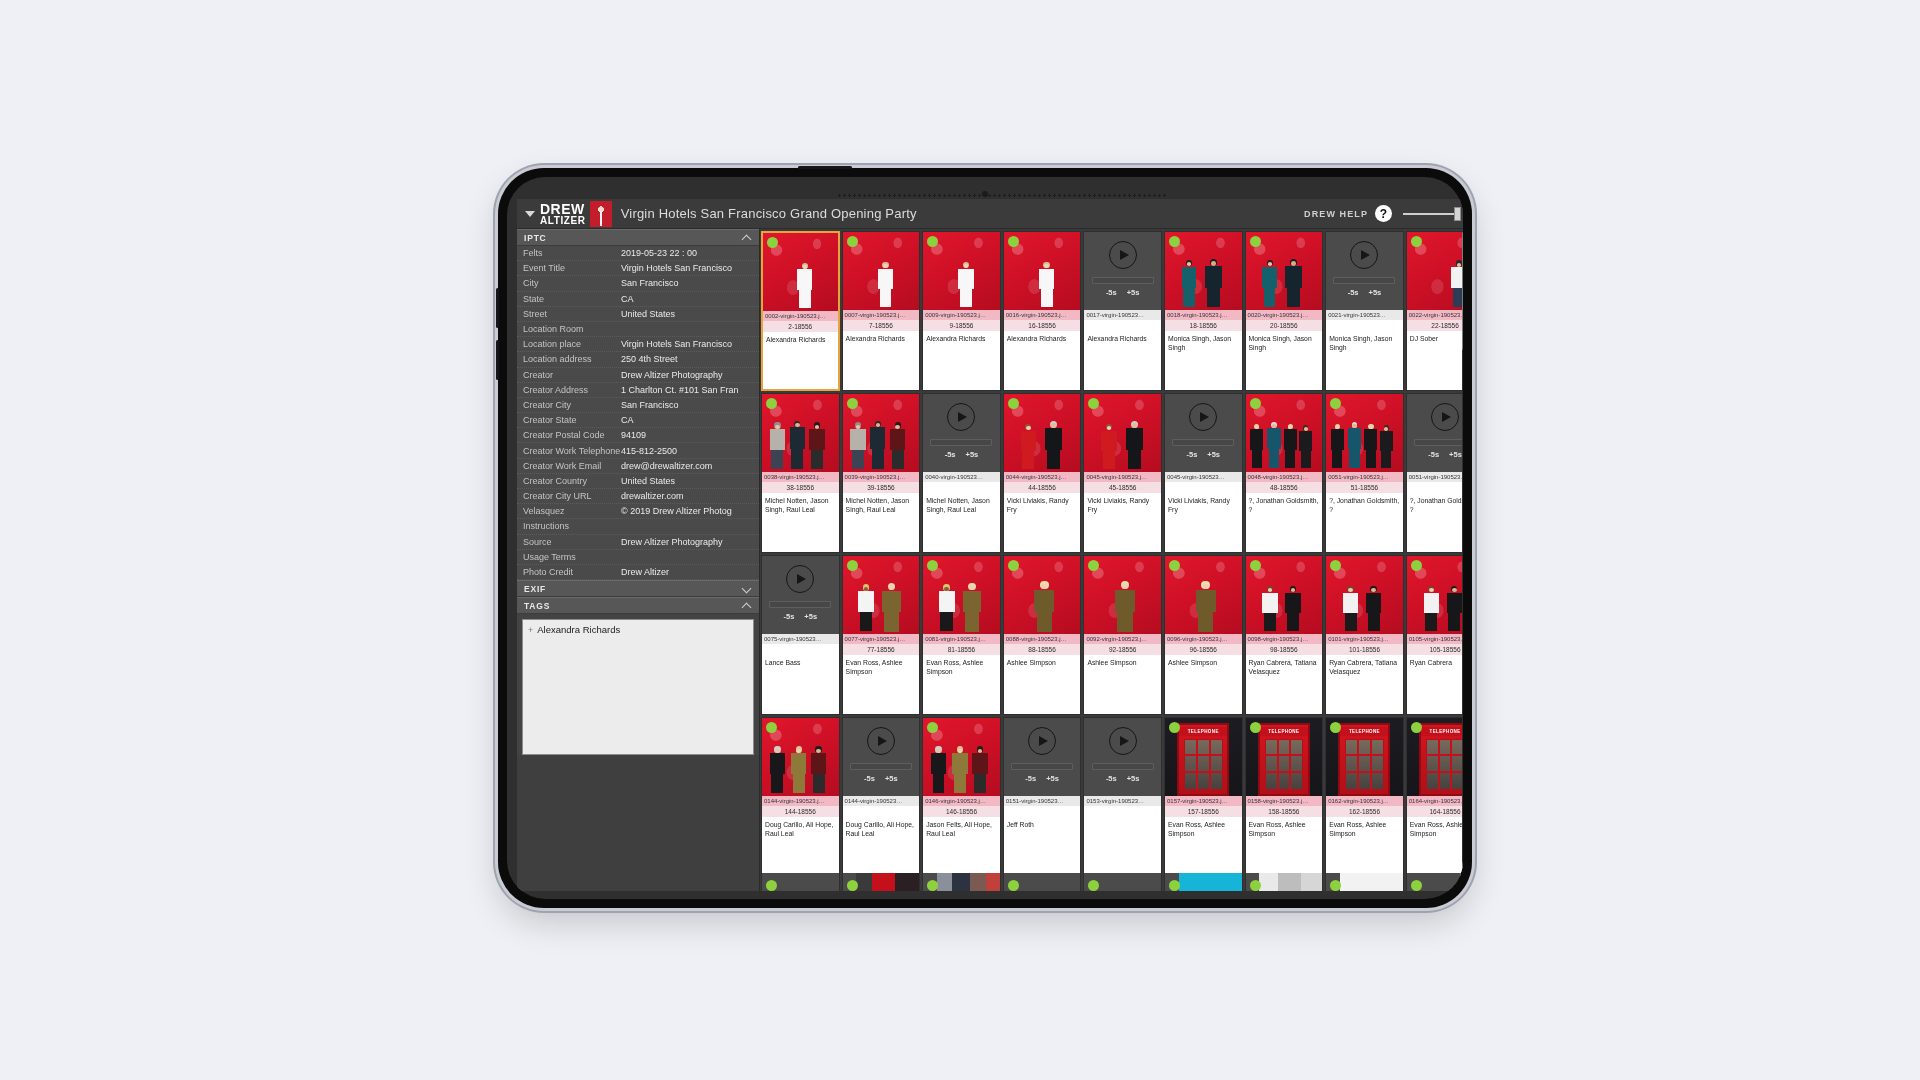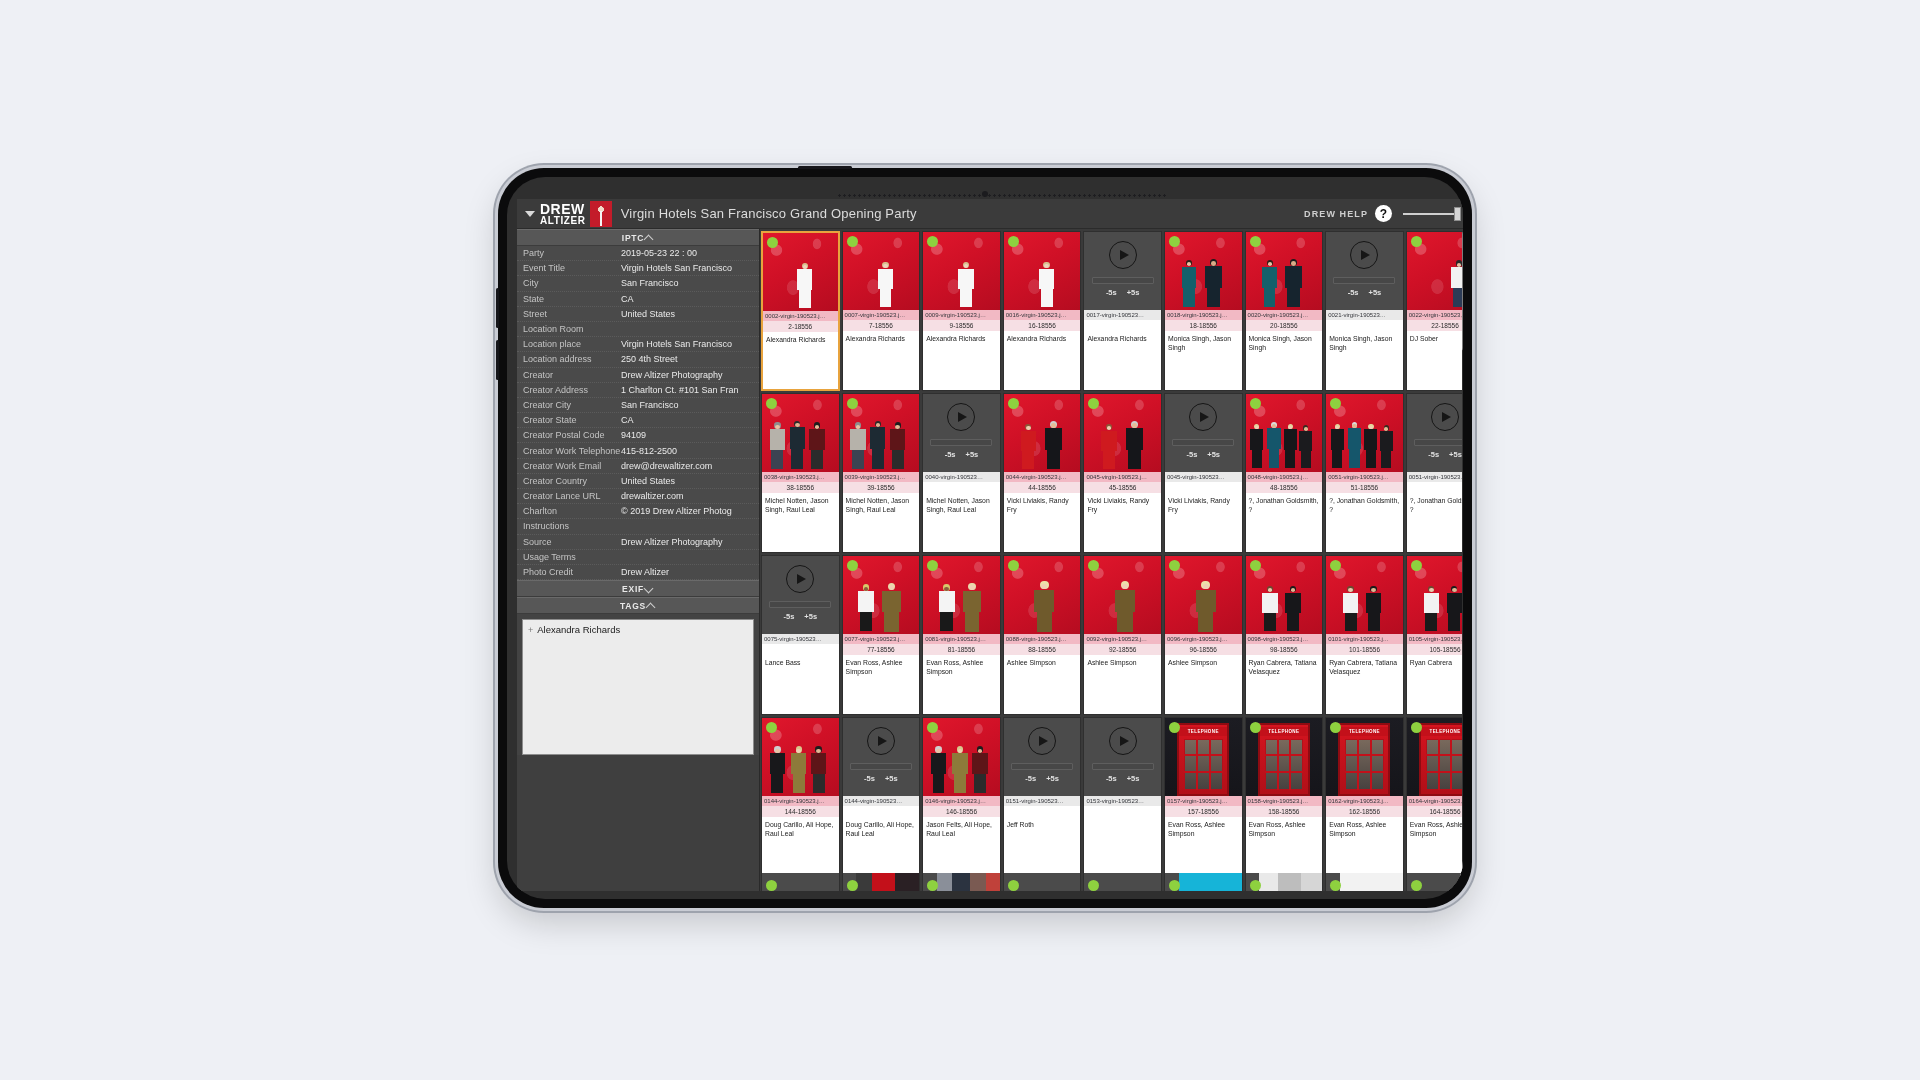--- a/index.html
+++ b/index.html
@@ -123,21 +123,21 @@
   
   #meta-pane {
     width: 243px; min-width: 243px;
     background: #4a4a4a;
     display: flex; flex-direction: column;
     border-right: 1px solid #2a2a2a;
     overflow: hidden;
   }
   .section-header {
     height: 17px; background: #575757;
-    display: flex; align-items: center; justify-content: center;
+    display: flex; align-items: center; justify-content: space-between;
     padding: 0 7px;
     font-size: 8.5px; font-weight: bold; letter-spacing: .8px;
     color: #e9e9e9;
     border-top: 1px solid #6a6a6a;
     border-bottom: 1px solid #3c3c3c;
     cursor: pointer;
   }
   .caret { width: 10px; height: 10px; position: relative; }
   .caret::before {
     content: ""; position: absolute; left: 1px; top: 3px;
@@ -353,21 +353,21 @@
       <div id="body-split">
 
         <div id="meta-pane">
 
           <div class="section-header">
             <span>IPTC</span>
             <span class="caret"></span>
           </div>
           <div id="iptc-rows">
               <div class="meta-row">
-                <div class="k">Party</div>
+                <div class="k">Felts</div>
                 <div class="v">2019-05-23 22 : 00</div>
               </div>
               <div class="meta-row">
                 <div class="k">Event Title</div>
                 <div class="v">Virgin Hotels San Francisco</div>
               </div>
               <div class="meta-row">
                 <div class="k">City</div>
                 <div class="v">San Francisco</div>
               </div>
@@ -417,25 +417,25 @@
               </div>
               <div class="meta-row">
                 <div class="k">Creator Work Email</div>
                 <div class="v">drew@drewaltizer.com</div>
               </div>
               <div class="meta-row">
                 <div class="k">Creator Country</div>
                 <div class="v">United States</div>
               </div>
               <div class="meta-row">
-                <div class="k">Creator Lance URL</div>
+                <div class="k">Creator City URL</div>
                 <div class="v">drewaltizer.com</div>
               </div>
               <div class="meta-row">
-                <div class="k">Charlton</div>
+                <div class="k">Velasquez</div>
                 <div class="v">© 2019 Drew Altizer Photog</div>
               </div>
               <div class="meta-row">
                 <div class="k">Instructions</div>
                 <div class="v"></div>
               </div>
               <div class="meta-row">
                 <div class="k">Source</div>
                 <div class="v">Drew Altizer Photography</div>
               </div>

